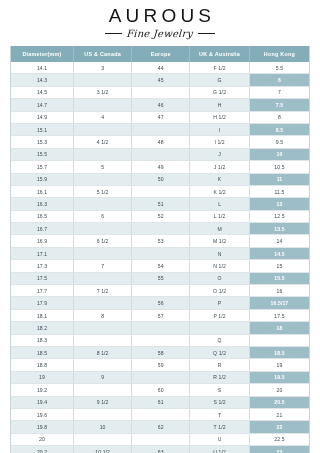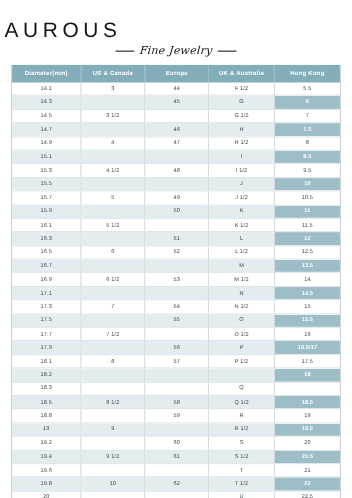--- a/index.html
+++ b/index.html
@@ -6,22 +6,22 @@
   body{
     width:320px;height:453px;
     background:#ffffff;
     font-family:"Liberation Sans", sans-serif;
     overflow:hidden;
   }
   .page{width:320px;height:453px;position:relative;box-sizing:border-box;}
 
   
   .logo-wrap{
-    text-align:left;
-    padding-top:19px;
+    text-align:center;
+    padding-top:6px;
   }
   .logo-main{
     font-family:"Liberation Sans", sans-serif;
     font-size:19px;
     letter-spacing:4.2px;
     color:#141414;
     font-weight:400;
     line-height:20px;
     text-indent:4px;
   }

